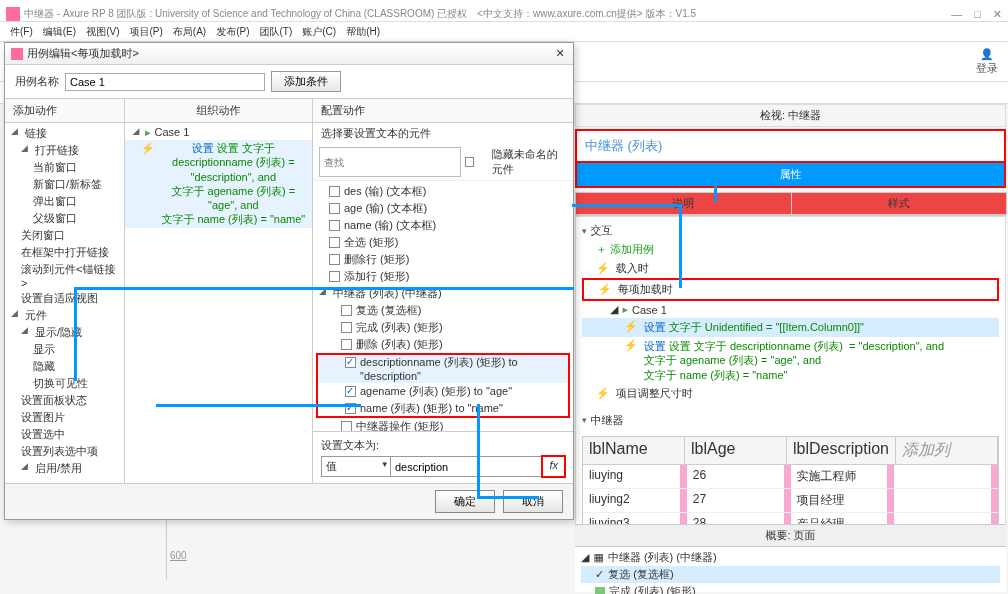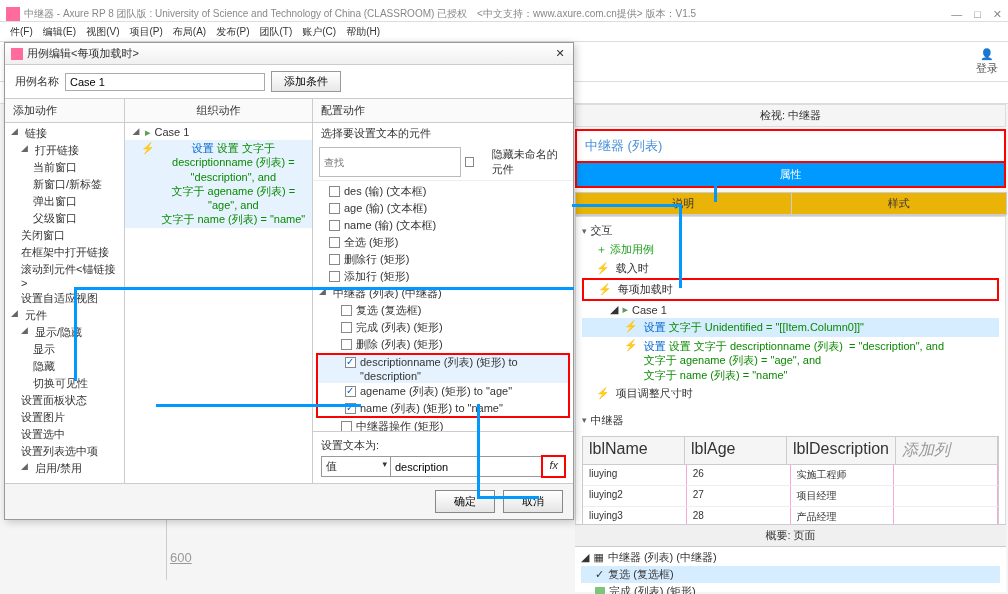--- a/index.html
+++ b/index.html
@@ -55,54 +55,54 @@
 .set-text-section .fx { border: 1px solid #999; padding: 2px 6px; margin-left: -1px; background: #fff; font-style: italic; }
 .dlg-footer { padding: 6px 10px; display: flex; justify-content: flex-end; gap: 8px; background: #f5f5f5; border-top: 1px solid #ccc; }
 .dlg-footer button { border: 1px solid #888; padding: 3px 18px; background: linear-gradient(#fff,#e5e5e5); }
 
 .right-area { position: absolute; left: 575px; top: 104px; right: 2px; bottom: 2px; display: flex; flex-direction: column; }
 .panel-title { text-align: center; font-size: 11px; padding: 3px; background: #f5f5f5; border: 1px solid #ddd; }
 .repeater-head { border: 2px solid red; padding: 6px 8px; margin: 2px 0; display: flex; align-items: center; background: #fff; }
 .repeater-head .t { color: #4a90d9; font-size: 13px; }
 .blue-bar { background: #0099ff; color: #fff; padding: 4px 10px; border: 2px solid red; border-top: none; margin-top: -2px; text-align: center; }
 .tabs-row { display: flex; border-bottom: 1px solid #ccc; margin-top: 4px; }
-.tabs-row .tab { flex: 1; text-align: center; padding: 3px; background: #eab308; border: 1px solid #ccc; margin-right: -1px; font-size: 11px; }
+.tabs-row .tab { flex: 1; text-align: center; padding: 3px; background: #ef4444; border: 1px solid #ccc; margin-right: -1px; font-size: 11px; }
 .ia-section { padding: 4px 6px; background: #fff; border: 1px solid #ddd; }
 .ia-head { display: flex; align-items: center; gap: 4px; padding: 2px 0; }
 .ia-head .tw { font-size: 9px; color: #666; }
 .ia-add { color: #1a9e1a; padding: 2px 0 2px 14px; }
 .ia-bolt { color: #888; margin-right: 2px; }
 .ia-event { padding: 2px 0 2px 14px; display: flex; align-items: center; gap: 4px; }
 .ia-event.red-box { border: 2px solid red; }
 .ia-case { padding: 2px 0 2px 28px; display: flex; align-items: center; gap: 4px; }
 .ia-action { padding: 2px 0 2px 42px; display: flex; gap: 4px; }
 .ia-action.hl { background: #d6ecff; }
 .script-multi { line-height: 1.3; }
 .data-table { margin-top: 6px; border: 1px solid #ccc; background: #fff; }
 .data-table .hdr { display: flex; background: #f5f5f5; border-bottom: 1px solid #ccc; }
 .data-table .hdr div { flex: 1; padding: 3px 6px; border-right: 1px solid #ccc; font-size: 16px; }
 .data-table .row { display: flex; border-bottom: 1px solid #eee; }
-.data-table .row div { flex: 1; padding: 3px 6px; border-right: 1px solid #f9a8d4; font-size: 10px; }
+.data-table .row div { flex: 1; padding: 3px 6px; border-right: 7px solid #f9a8d4; font-size: 12px; }
 .data-table .addcol { color: #999; font-style: italic; }
 
 .outline-panel { position: absolute; bottom: 0; left: 0; right: 0; height: 68px; background: #fff; border-top: 1px solid #ccc; }
 .outline-title { text-align: center; padding: 3px; background: #f0f0f0; border-bottom: 1px solid #ccc; }
 .outline-body { padding: 2px 6px; }
 .outline-item { padding: 1px 0; display: flex; align-items: center; gap: 4px; }
 .outline-item.i1 { padding-left: 14px; }
 .outline-item .sq { width: 10px; height: 10px; background: #7bc67b; }
 .outline-item.sel { background: #d6ecff; }
 
 .red-box { border: 2px solid red !important; }
 .red-box-c { outline: 2px solid red; outline-offset: -1px; }
 
 .blue-arrow { position: absolute; background: #0099ff; z-index: 20; }
 .ruler-area { position: absolute; left: 160px; top: 520px; width: 120px; height: 60px; }
 .ruler-area .vline { width: 1px; background: #ccc; height: 60px; position: absolute; left: 6px; }
-.ruler-area .tick { font-size: 13px; color: #999; position: absolute; text-decoration: underline; }
+.ruler-area .tick { font-size: 10px; color: #999; position: absolute; text-decoration: underline; }
 
 .search-row { display: flex; padding: 3px 6px; gap: 4px; border-bottom: 1px solid #eee; }
 .search-row input { flex: 1; border: 1px solid #bbb; padding: 2px 4px; font-size: 10px; }
 .search-row .chk2 { display: flex; align-items: center; gap: 18px; font-size: 10px; }
 .search-row .chk2 .b { width: 10px; height: 10px; border: 1px solid #888; }
 </style>
 </head>
 <body>
 
 <div class="titlebar">

